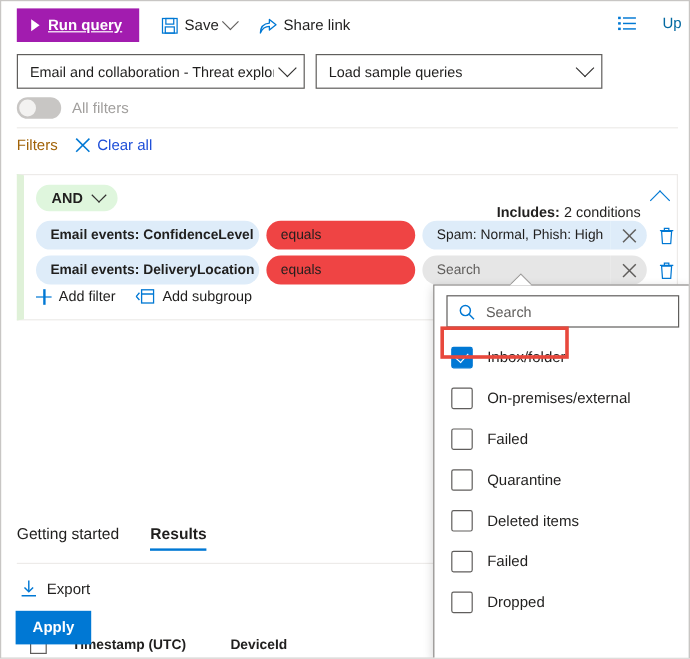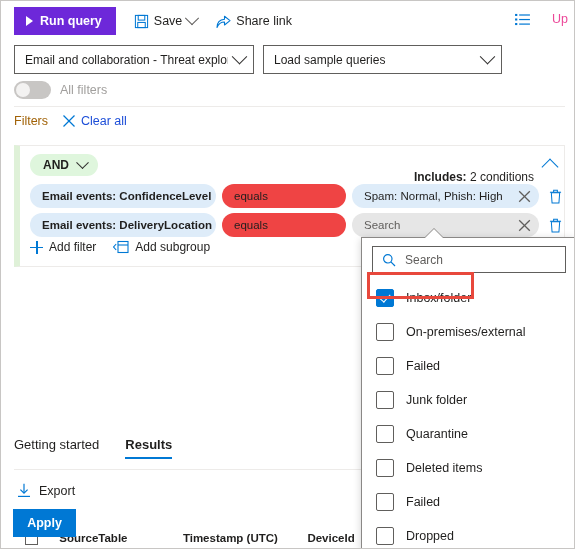--- a/index.html
+++ b/index.html
@@ -31,31 +31,32 @@
     position: absolute;
     left: 0; top: 0;
     width: 575px; height: 40px;
     display: flex;
     align-items: center;
     padding-left: 13px;
     box-sizing: border-box;
   }
   .run-query {
     height: 28px;
-    background: #6d28d9;
+    background: #a21caf;
     color: #ffffff;
     display: flex;
     align-items: center;
     gap: 7px;
     padding: 0 14px 0 12px;
     font-size: 12.5px;
     font-weight: bold;
     border: none;
     cursor: pointer;
     font-family: "Liberation Sans", sans-serif;
+    text-decoration: underline;
   }
   .run-query .tri {
     width: 0; height: 0;
     border-left: 7px solid #ffffff;
     border-top: 5px solid transparent;
     border-bottom: 5px solid transparent;
     display: inline-block;
   }
   .tb-item {
     display: flex;
@@ -75,21 +76,21 @@
     border-bottom: 1.4px solid #605e5c;
     transform: rotate(45deg) translate(-2px,-2px);
   }
   .tb-right {
     position: absolute;
     right: 8px; top: 11px;
     display: flex;
     align-items: center;
     gap: 22px;
     font-size: 12.5px;
-    color: #ec4899;
+    color: #0369a1;
     cursor: pointer;
   }
 
   
   .selects {
     position: absolute;
     left: 0; top: 44px;
     width: 575px; height: 30px;
   }
   .sel {
@@ -654,21 +655,20 @@
         <line x1="7" y1="0.8" x2="7" y2="10" stroke="#0078d4" stroke-width="1.2"></line>
         <path d="M3.4 6.6 L7 10.2 L10.6 6.6" fill="none" stroke="#0078d4" stroke-width="1.2"></path>
         <line x1="1" y1="13.4" x2="13" y2="13.4" stroke="#0078d4" stroke-width="1.2"></line>
       </svg>
     </span>
     <span>Export</span>
   </div>
 
   <div class="tbl-hdr">
     <span class="cb"></span>
-    <span class="col-src">SourceTable</span>
     <span class="col-ts">Timestamp (UTC)</span>
     <span class="col-dev">DeviceId</span>
   </div>
 
   <div class="callout-arrow"></div>
   <div class="callout">
 
     <div class="co-search">
       <span class="ico">
         <svg width="14" height="14" viewBox="0 0 14 14">
@@ -687,24 +687,20 @@
       <div class="opt">
         <span class="box"></span>
         <span class="otxt">On-premises/external</span>
       </div>
       <div class="opt">
         <span class="box"></span>
         <span class="otxt">Failed</span>
       </div>
       <div class="opt">
         <span class="box"></span>
-        <span class="otxt">Junk folder</span>
-      </div>
-      <div class="opt">
-        <span class="box"></span>
         <span class="otxt">Quarantine</span>
       </div>
       <div class="opt">
         <span class="box"></span>
         <span class="otxt">Deleted items</span>
       </div>
       <div class="opt">
         <span class="box"></span>
         <span class="otxt">Failed</span>
       </div>

